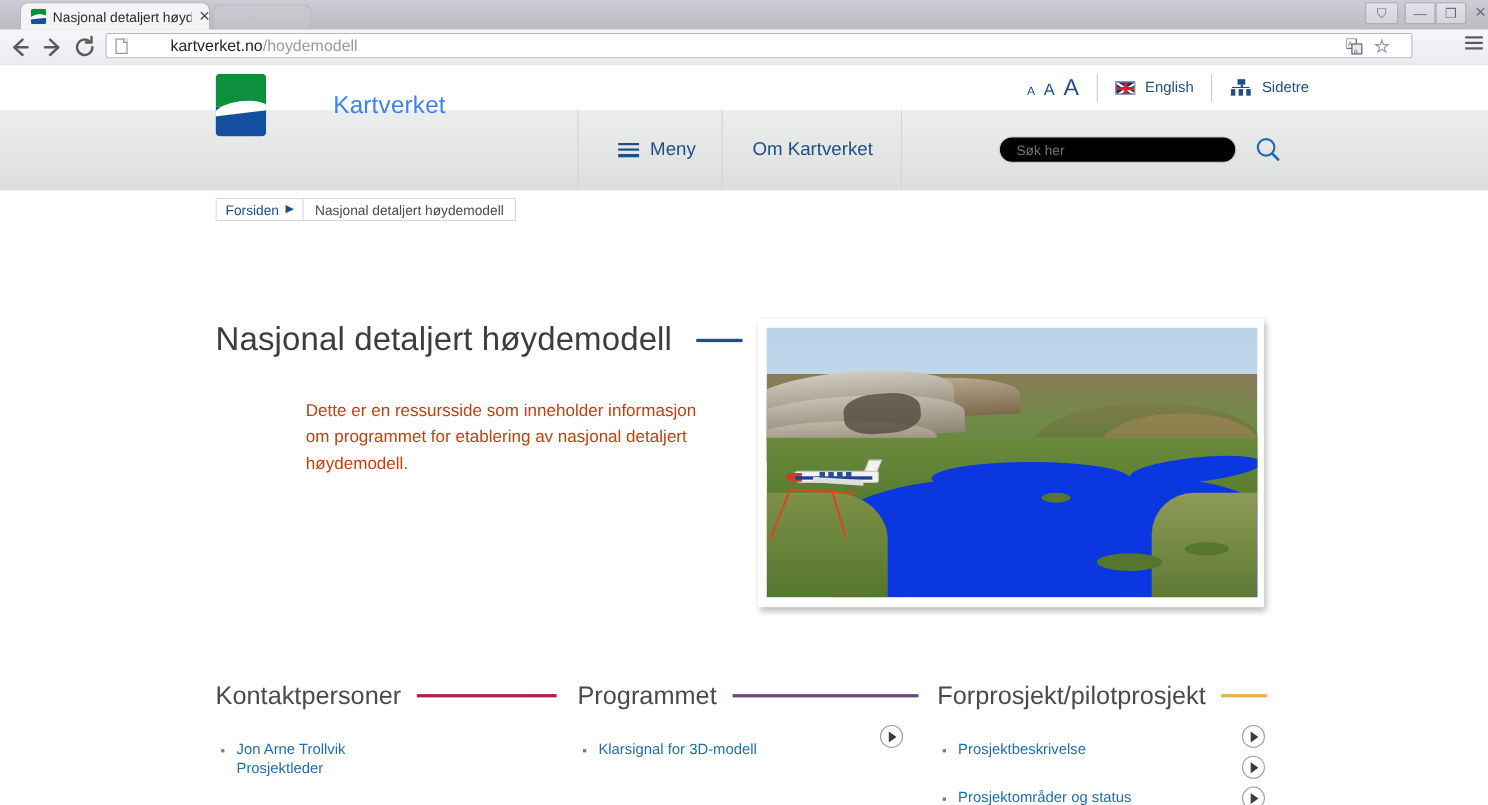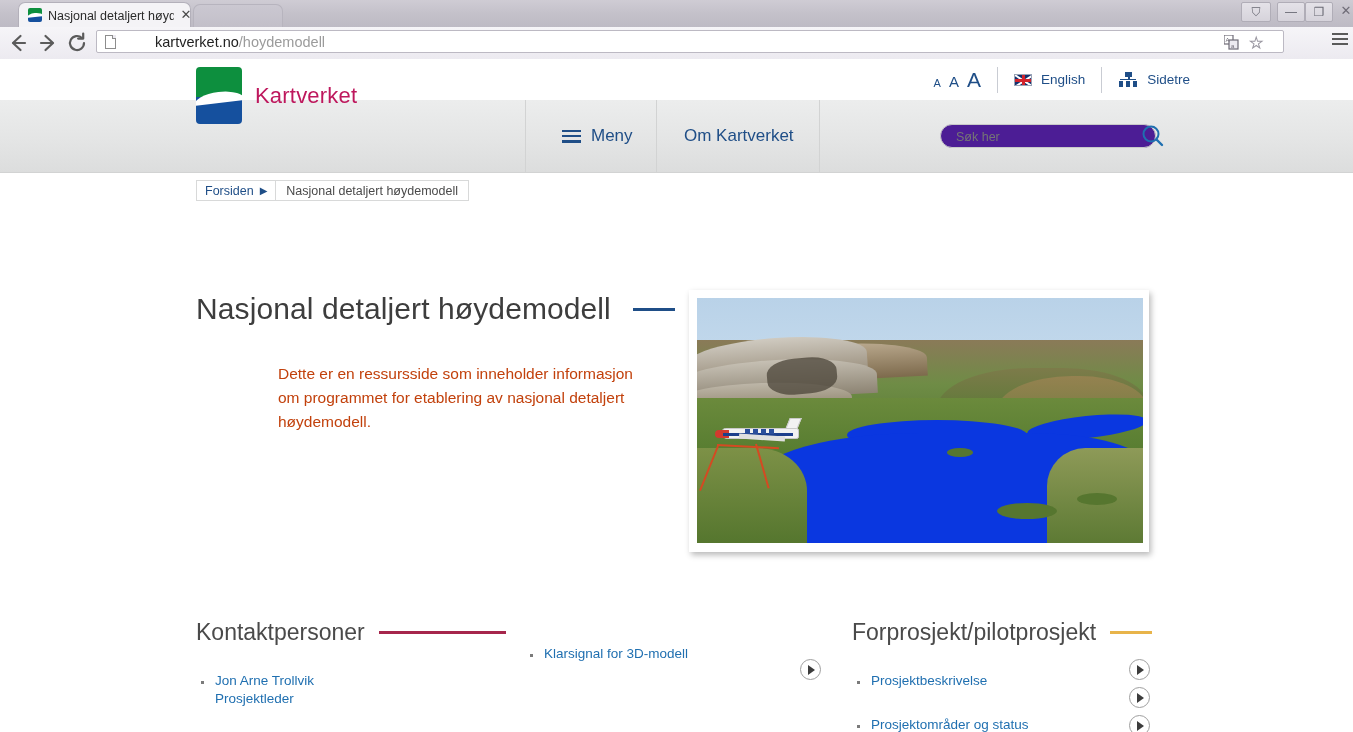--- a/index.html
+++ b/index.html
@@ -108,31 +108,31 @@
     position:absolute;left:0;top:41px;width:1353px;height:72px;
     background:linear-gradient(to bottom,#eceded 0%,#e4e5e5 55%,#dcdddd 100%);
     border-bottom:1px solid #d2d3d3;
   }
   .brand{position:absolute;left:196px;top:8px;display:flex;align-items:center;gap:13px;}
   .logo{width:46px;height:57px;position:relative;border-radius:4px;overflow:hidden;}
   .logo-top{position:absolute;left:0;top:0;width:46px;height:30px;background:#0d8f3e;}
   .logo-bot{position:absolute;left:0;top:30px;width:46px;height:27px;background:#15509e;}
   .logo-wave{position:absolute;left:-3px;top:25px;width:52px;height:11px;background:#ffffff;
     border-radius:50%/100% 100% 0 0;transform:rotate(-7deg);}
-  .brand-name{font-size:22px;color:#be185d;letter-spacing:.2px;}
+  .brand-name{font-size:22px;color:#3b82f6;letter-spacing:.2px;margin-left:48px;}
   .hdr-sep{position:absolute;top:41px;width:1px;height:72px;background:#d2d3d3;}
   .sep-a{left:525px;} .sep-b{left:656px;} .sep-c{left:819px;}
   .nav-item{position:absolute;top:41px;height:72px;display:flex;align-items:center;gap:10px;
     color:#1f4e87;font-size:17px;}
   .nav-meny{left:562px;}
   .nav-om{left:684px;}
   .burger{width:19px;height:13px;}
   .burger i{display:block;height:2.4px;background:#1f4e87;margin-bottom:3px;}
-  .searchbox{position:absolute;left:940px;top:65px;width:216px;height:24px;
-    background:#4c1d95;border:1px solid #c8c9c9;border-radius:13px;box-sizing:border-box;}
+  .searchbox{position:absolute;left:908px;top:65px;width:216px;height:24px;
+    background:#000000;border:1px solid #c8c9c9;border-radius:13px;box-sizing:border-box;}
   .search-input{position:absolute;left:13px;top:0;width:160px;height:22px;border:none;outline:none;
     background:transparent;font-size:12.5px;color:#9a9a9a;font-family:"Liberation Sans",sans-serif;}
   .search-btn{position:absolute;left:1139px;top:63px;width:28px;height:28px;}
 
   .breadcrumb{position:absolute;left:196px;top:121px;height:21px;
     border:1px solid #d8d9d9;box-sizing:border-box;display:flex;align-items:center;background:#fff;}
   .bc-home{display:flex;align-items:center;gap:6px;padding:0 8px;color:#1f4e87;font-size:12.5px;}
   .bc-arrow{color:#1f4e87;font-size:10px;line-height:10px;}
   .bc-div{width:1px;height:19px;background:#d8d9d9;}
   .bc-current{padding:0 10px;color:#4a4a4a;font-size:12.5px;}
@@ -415,20 +415,24 @@
           <span class="li-sub">Prosjektleder</span>
         </li>
         <li>
           <a class="li-link">Marit Bunæs</a>
         </li>
 
       </ul>
     </div>
 
     <div class="col col-2">
+      <div class="col-head">
+        <h2>Programmet</h2>
+        <span class="col-rule rule-2"></span>
+      </div>
       <ul class="c2">
         <li>
           <a class="li-link">Klarsignal for 3D-modell</a>
         </li>
       </ul>
       <span class="playbtn pb-c2-1"></span>
     </div>
 
     <div class="col col-3">
       <div class="col-head">

